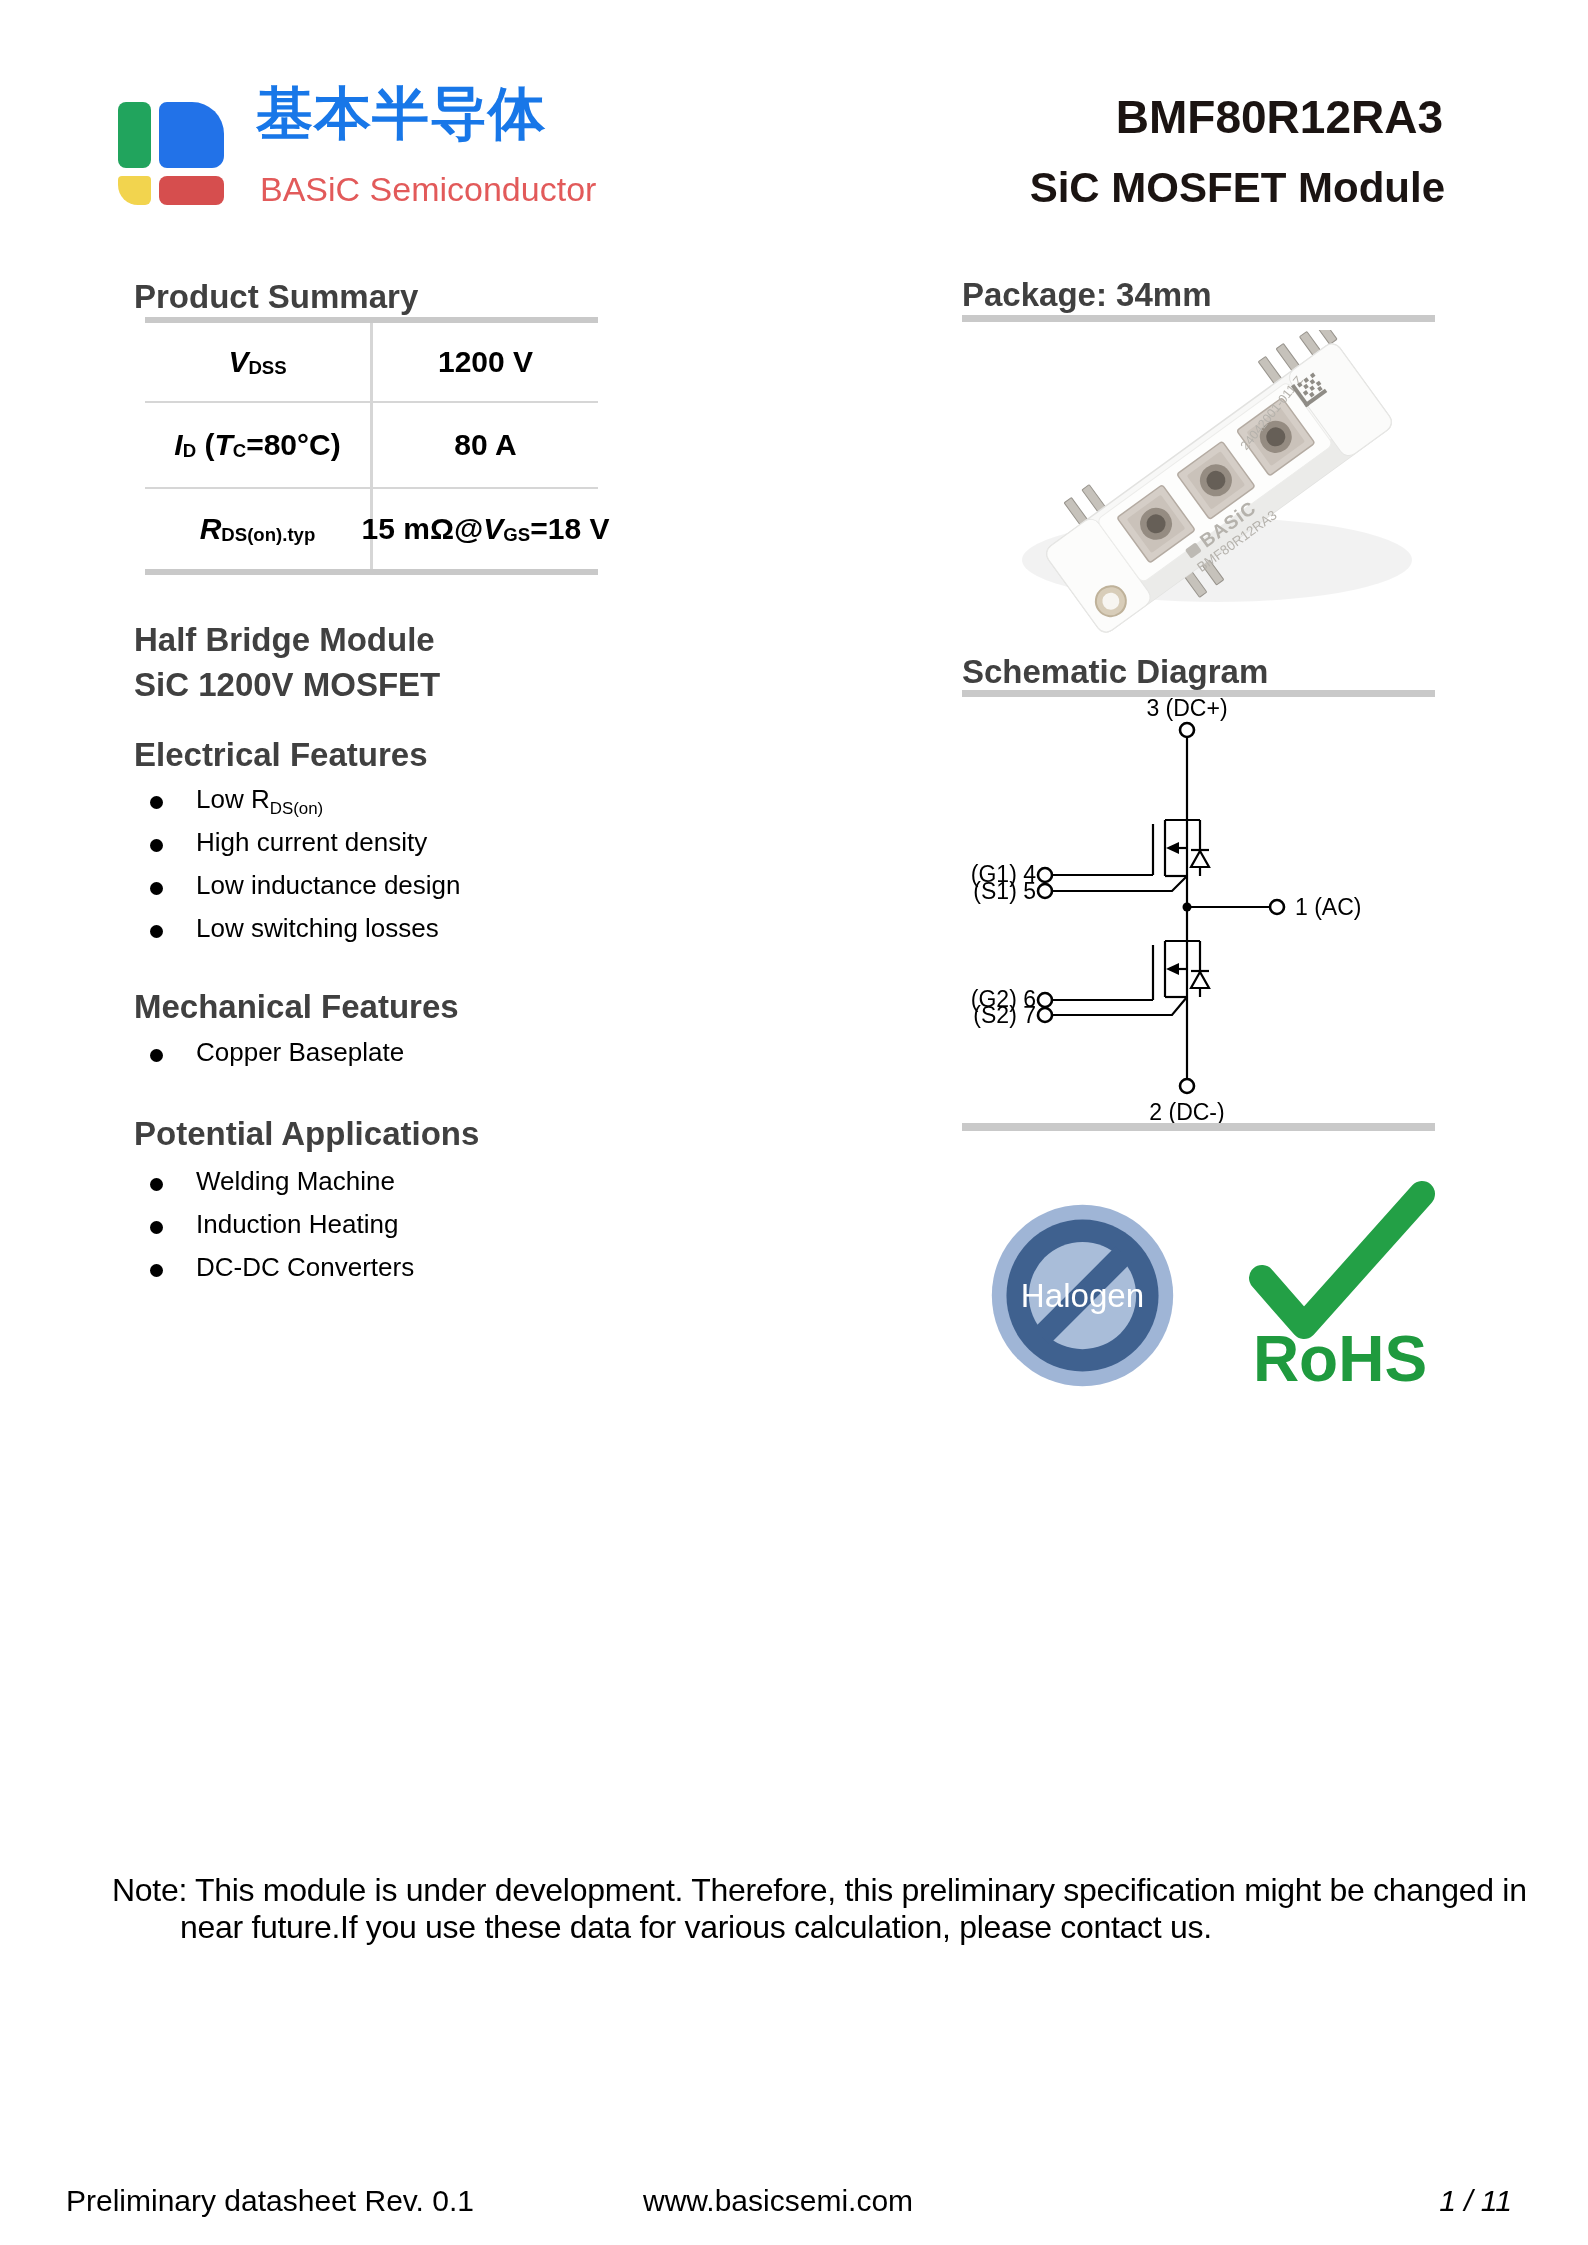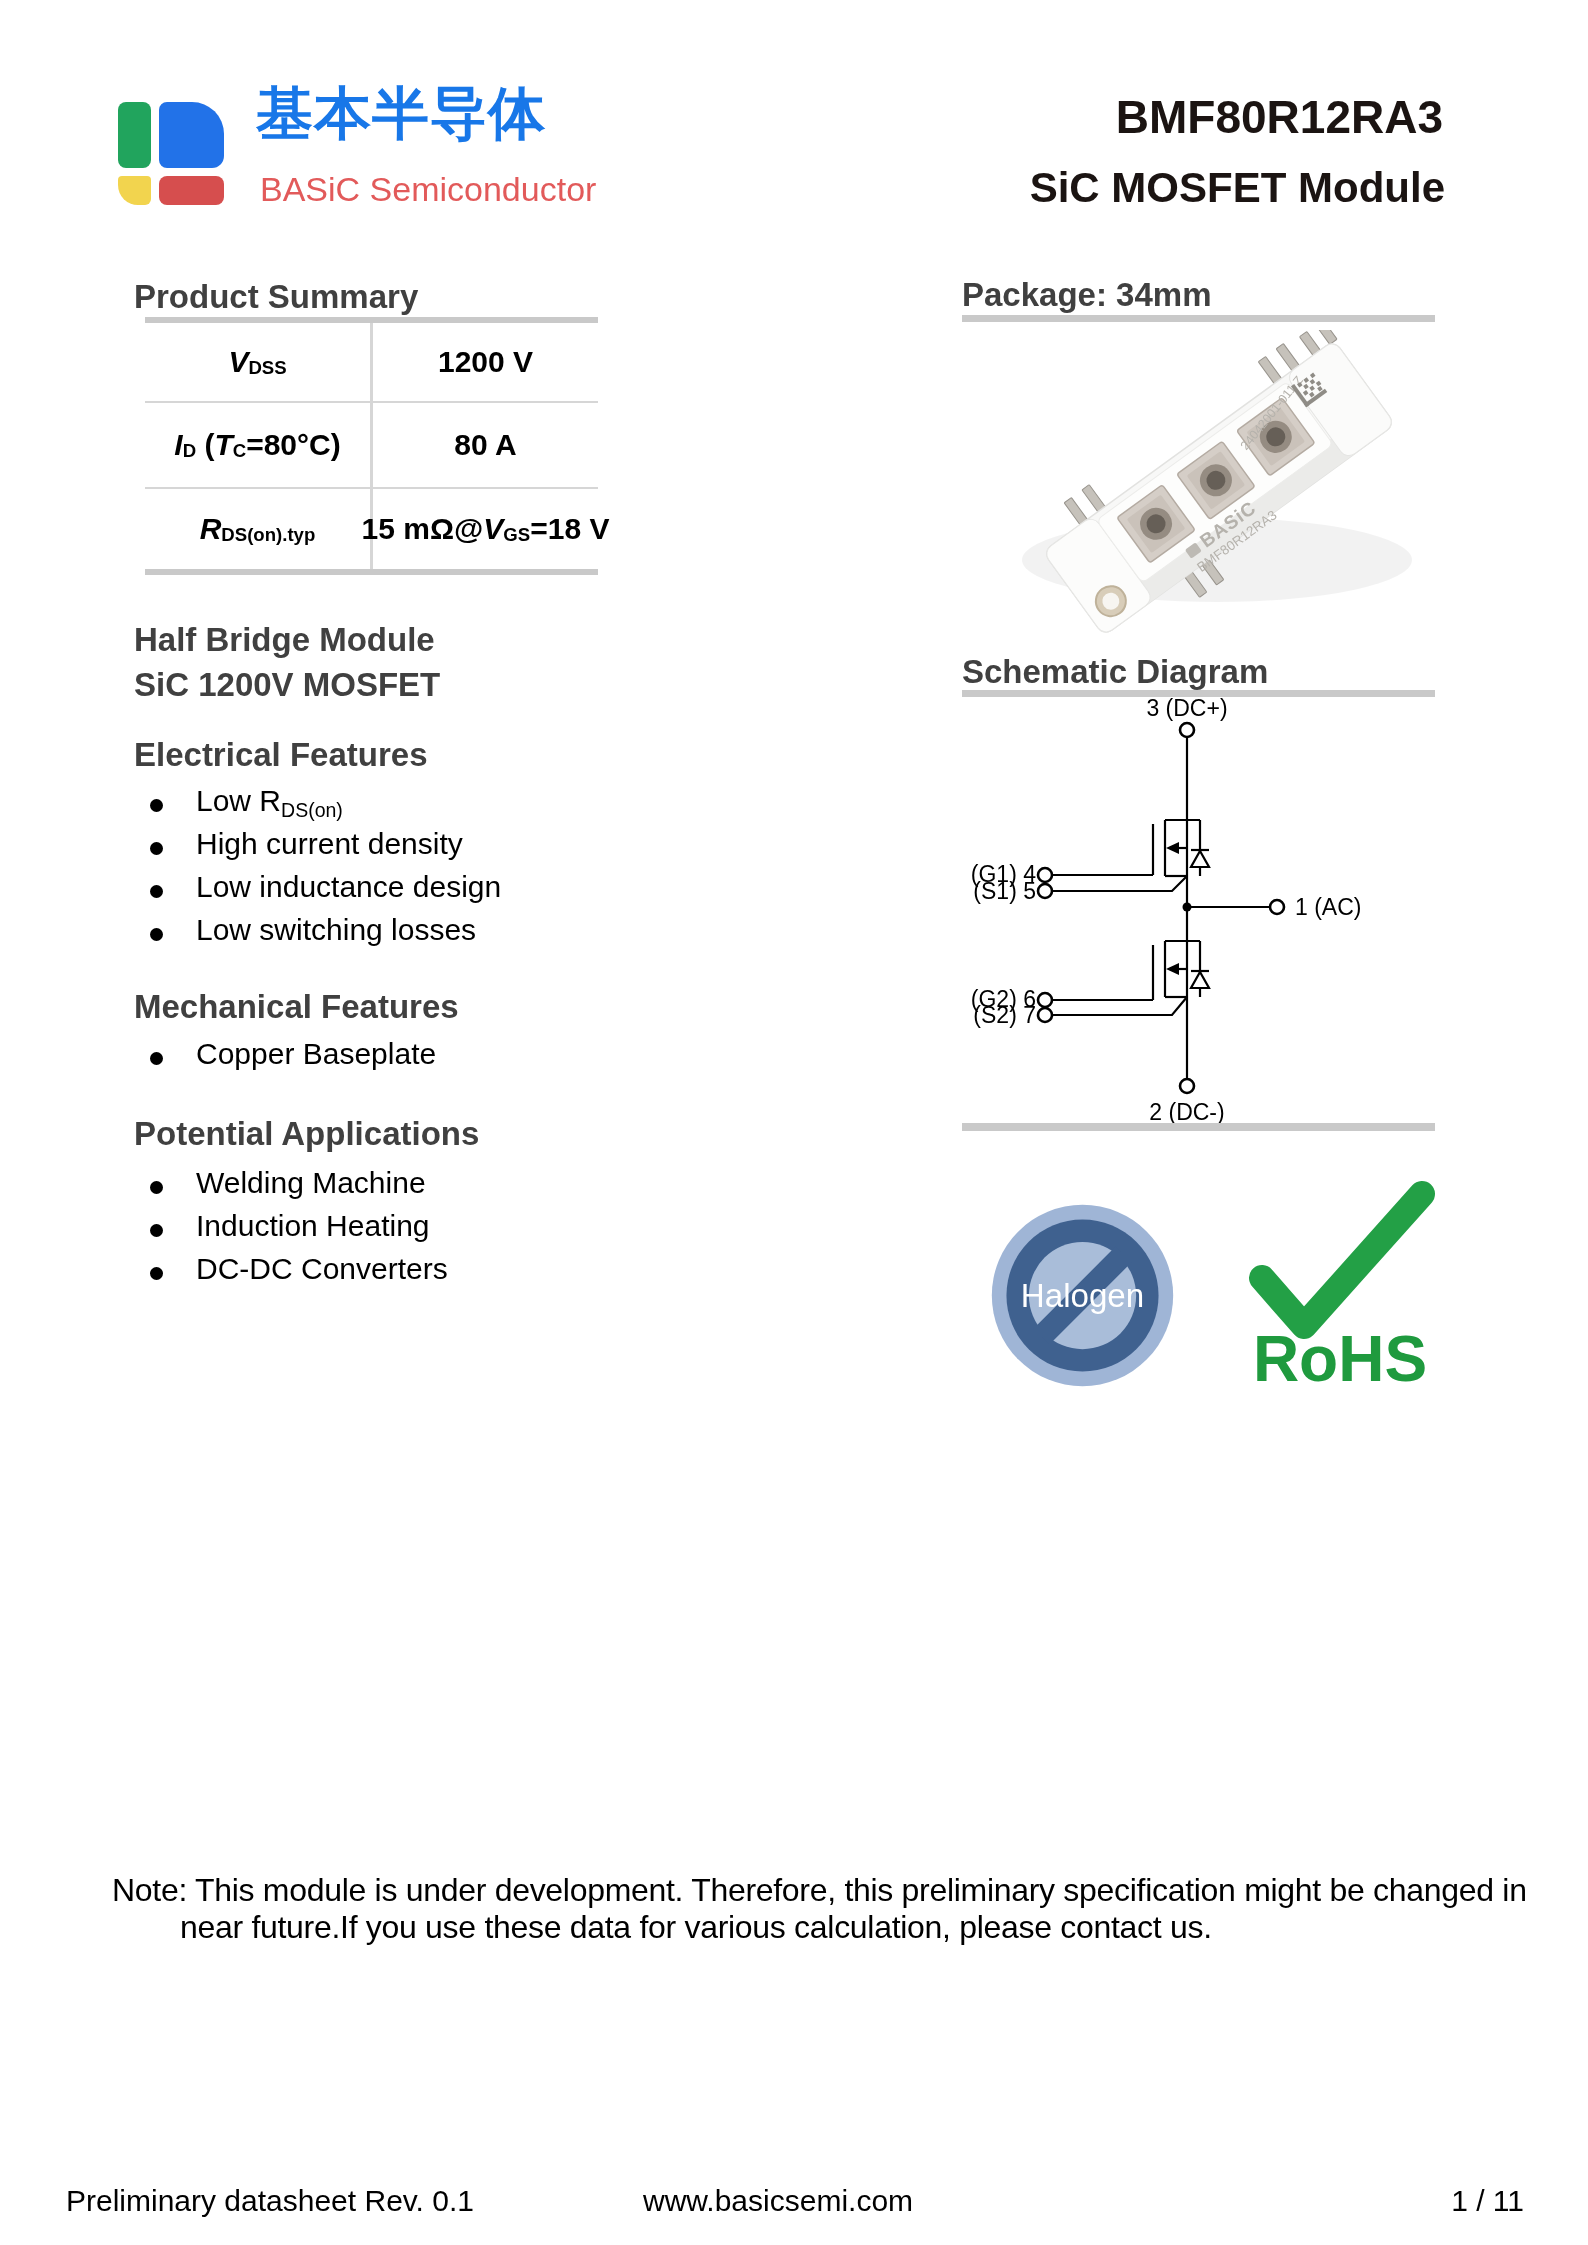--- a/index.html
+++ b/index.html
@@ -21,21 +21,21 @@
            font-size:30px;font-weight:700;white-space:pre;}
   .ps-cell i{font-weight:700;}
   .rA{height:78px;border-bottom:2px solid #d6d6d6;}
   .rB{height:84px;border-bottom:2px solid #d6d6d6;}
   .rC{height:80px;}
   .cl{border-right:3px solid #d6d6d6;}
   .sb{font-size:0.62em;font-weight:700;font-style:normal;position:relative;top:0.33em;}
   .sbn{font-size:0.65em;font-weight:400;font-style:normal;position:relative;top:0.33em;}
   
   .blist{display:flex;flex-direction:column;}
-  .bitem{display:flex;align-items:baseline;height:43px;font-size:30px;}
+  .bitem{display:flex;align-items:baseline;height:43px;font-size:26px;}
   .dot{width:13px;height:13px;border-radius:50%;background:#000;flex:0 0 13px;
        margin-right:33px;position:relative;top:1px;}
   
   .note{font-size:32px;letter-spacing:-0.3px;line-height:37px;width:1380px;
         padding-left:68px;text-indent:-68px;}
   .foot{font-size:30px;white-space:nowrap;}
   svg text{font-family:"Liberation Sans",sans-serif;}
 </style>
 </head>
 <body>
@@ -255,15 +255,15 @@
     <text x="102" y="201" text-anchor="middle" font-size="64" font-weight="bold" fill="#1F9A3E">RoHS</text>
   </svg>
 
   <div class="abs note" style="left:112px;top:1832px;">
     <span>Note:</span> <span>This module is under development. Therefore, this preliminary specification might be changed in</span><br>
     <span>near future.If you use these data for various calculation, please contact us.</span>
   </div>
 
   <div class="abs foot" style="left:66px;top:2144px;">Preliminary datasheet Rev. 0.1</div>
   <div class="abs foot" style="left:643px;top:2144px;">www.basicsemi.com</div>
-  <div class="abs foot" style="right:64px;top:2144px;">1 / 11</div>
+  <div class="abs foot" style="right:76px;top:2144px;font-style:italic;">1 / 11</div>
 
 </div>
 
 </body></html>

